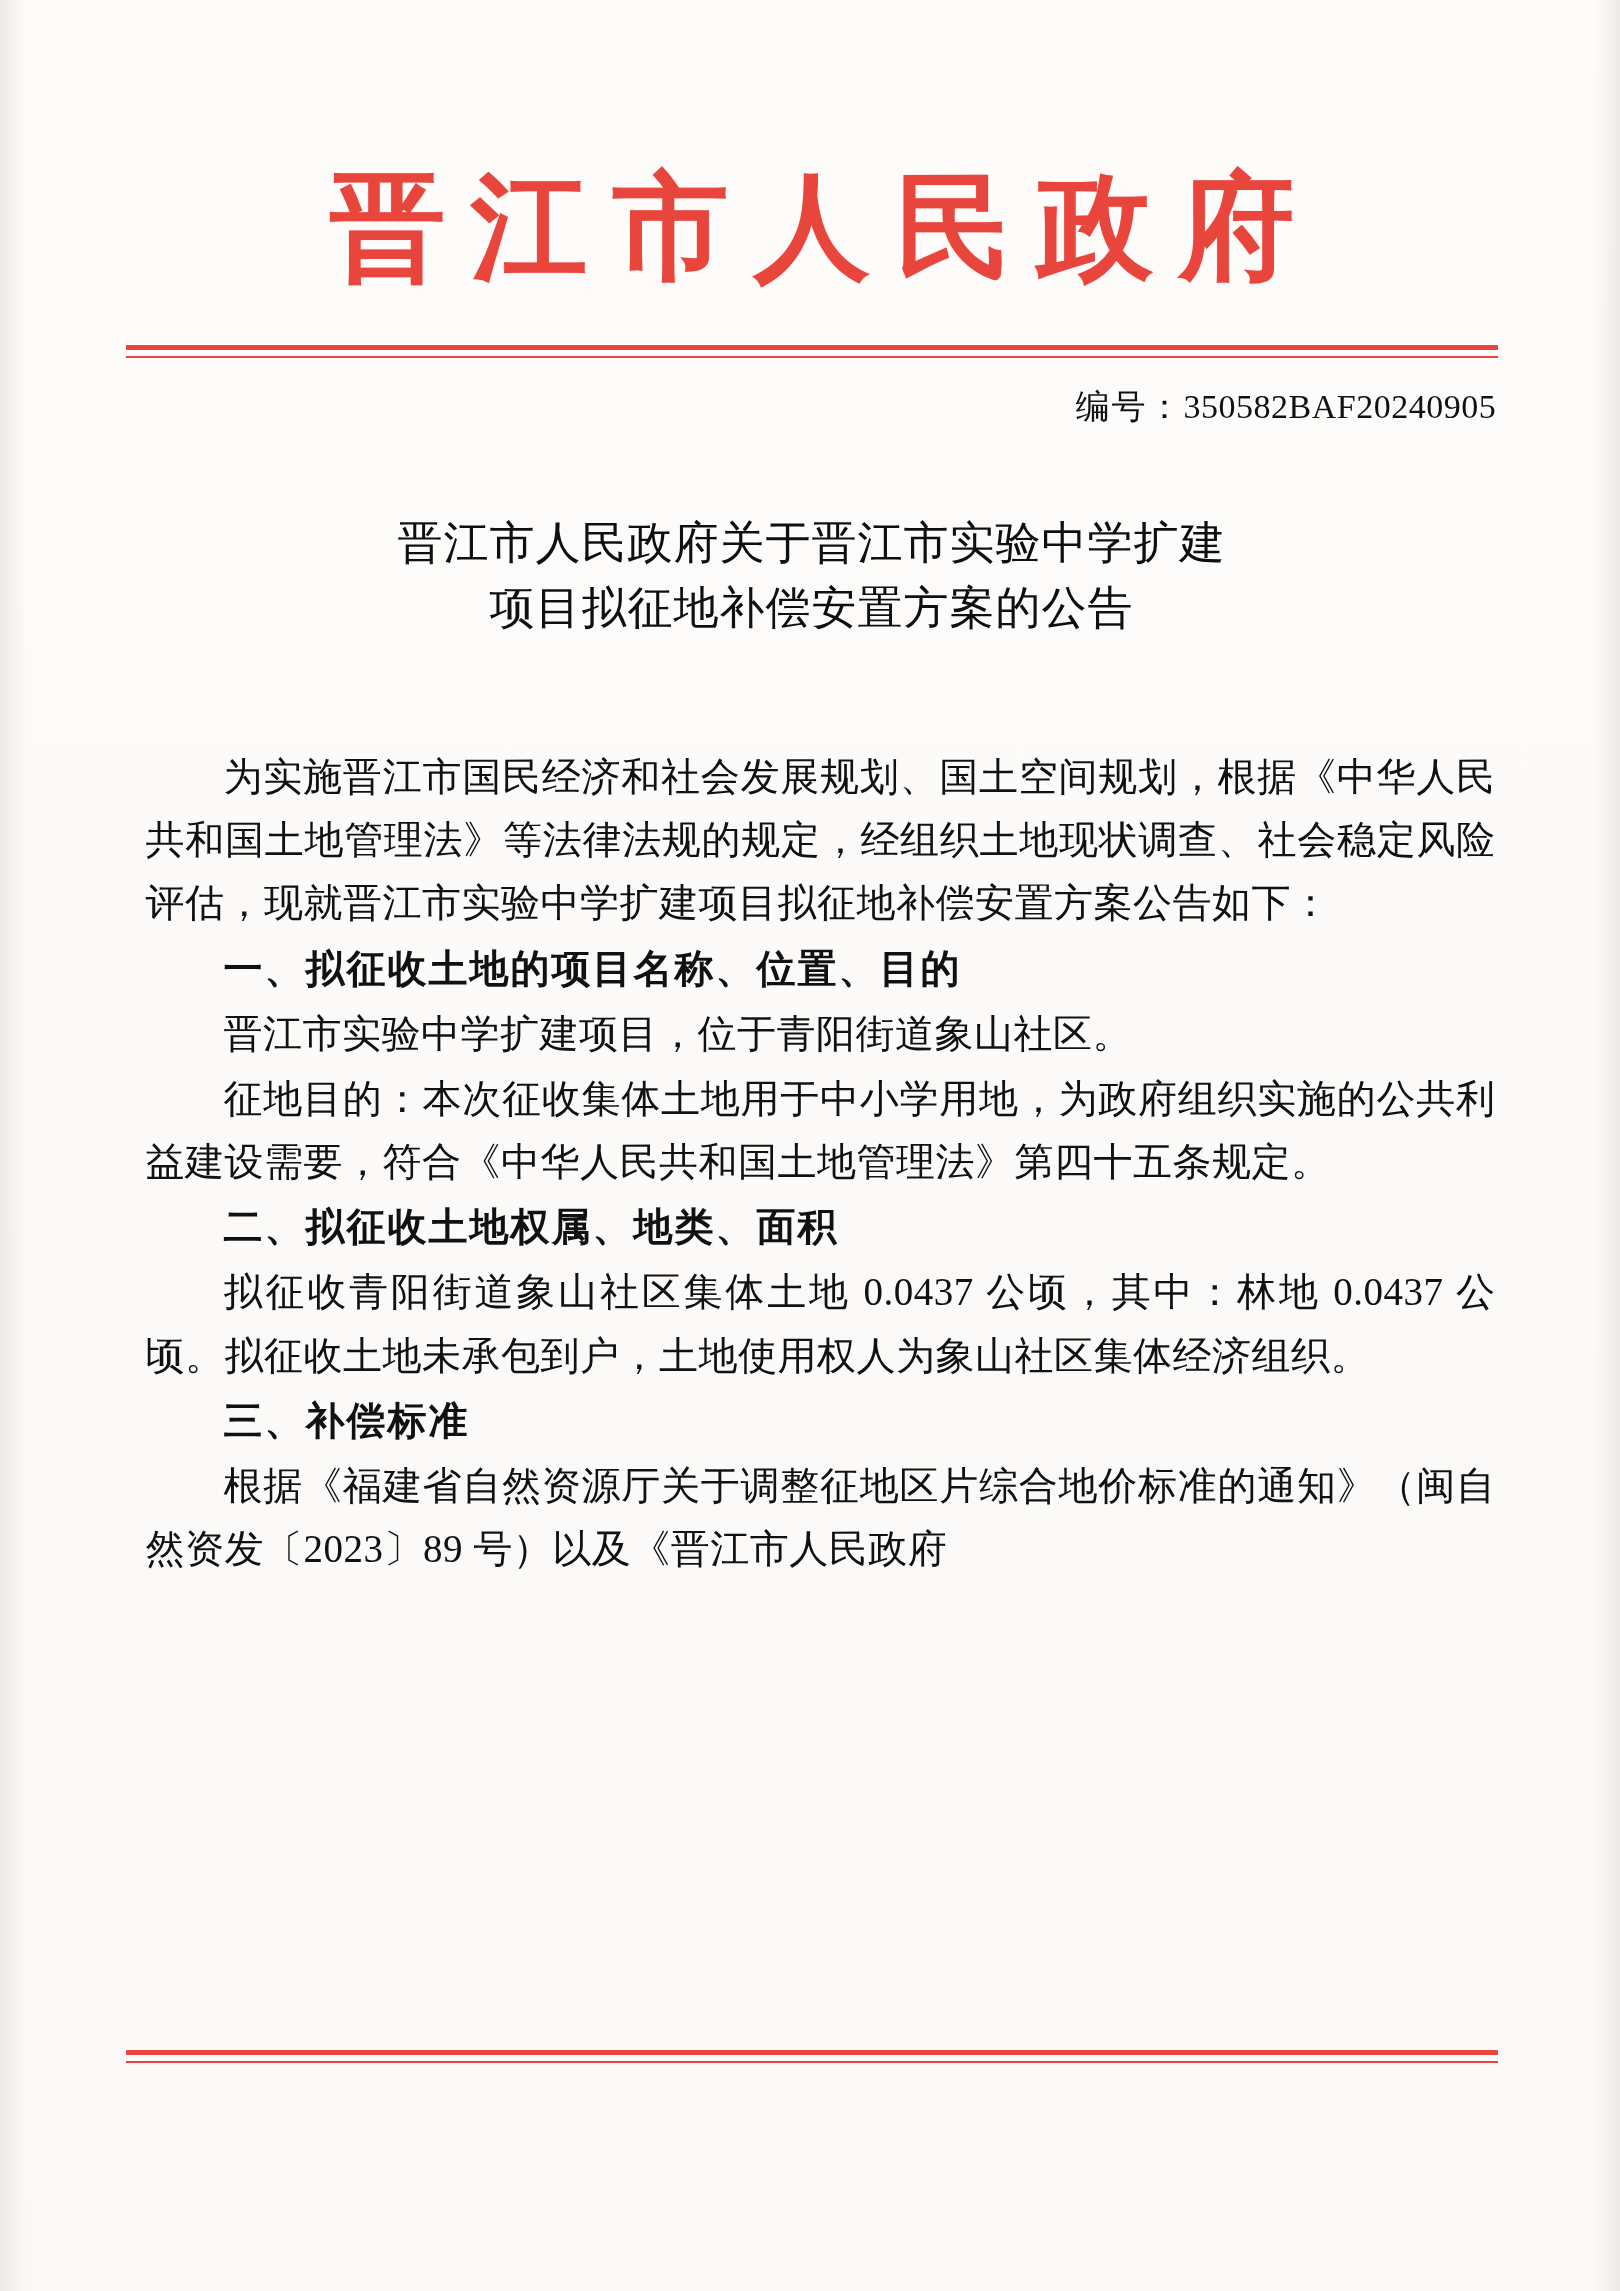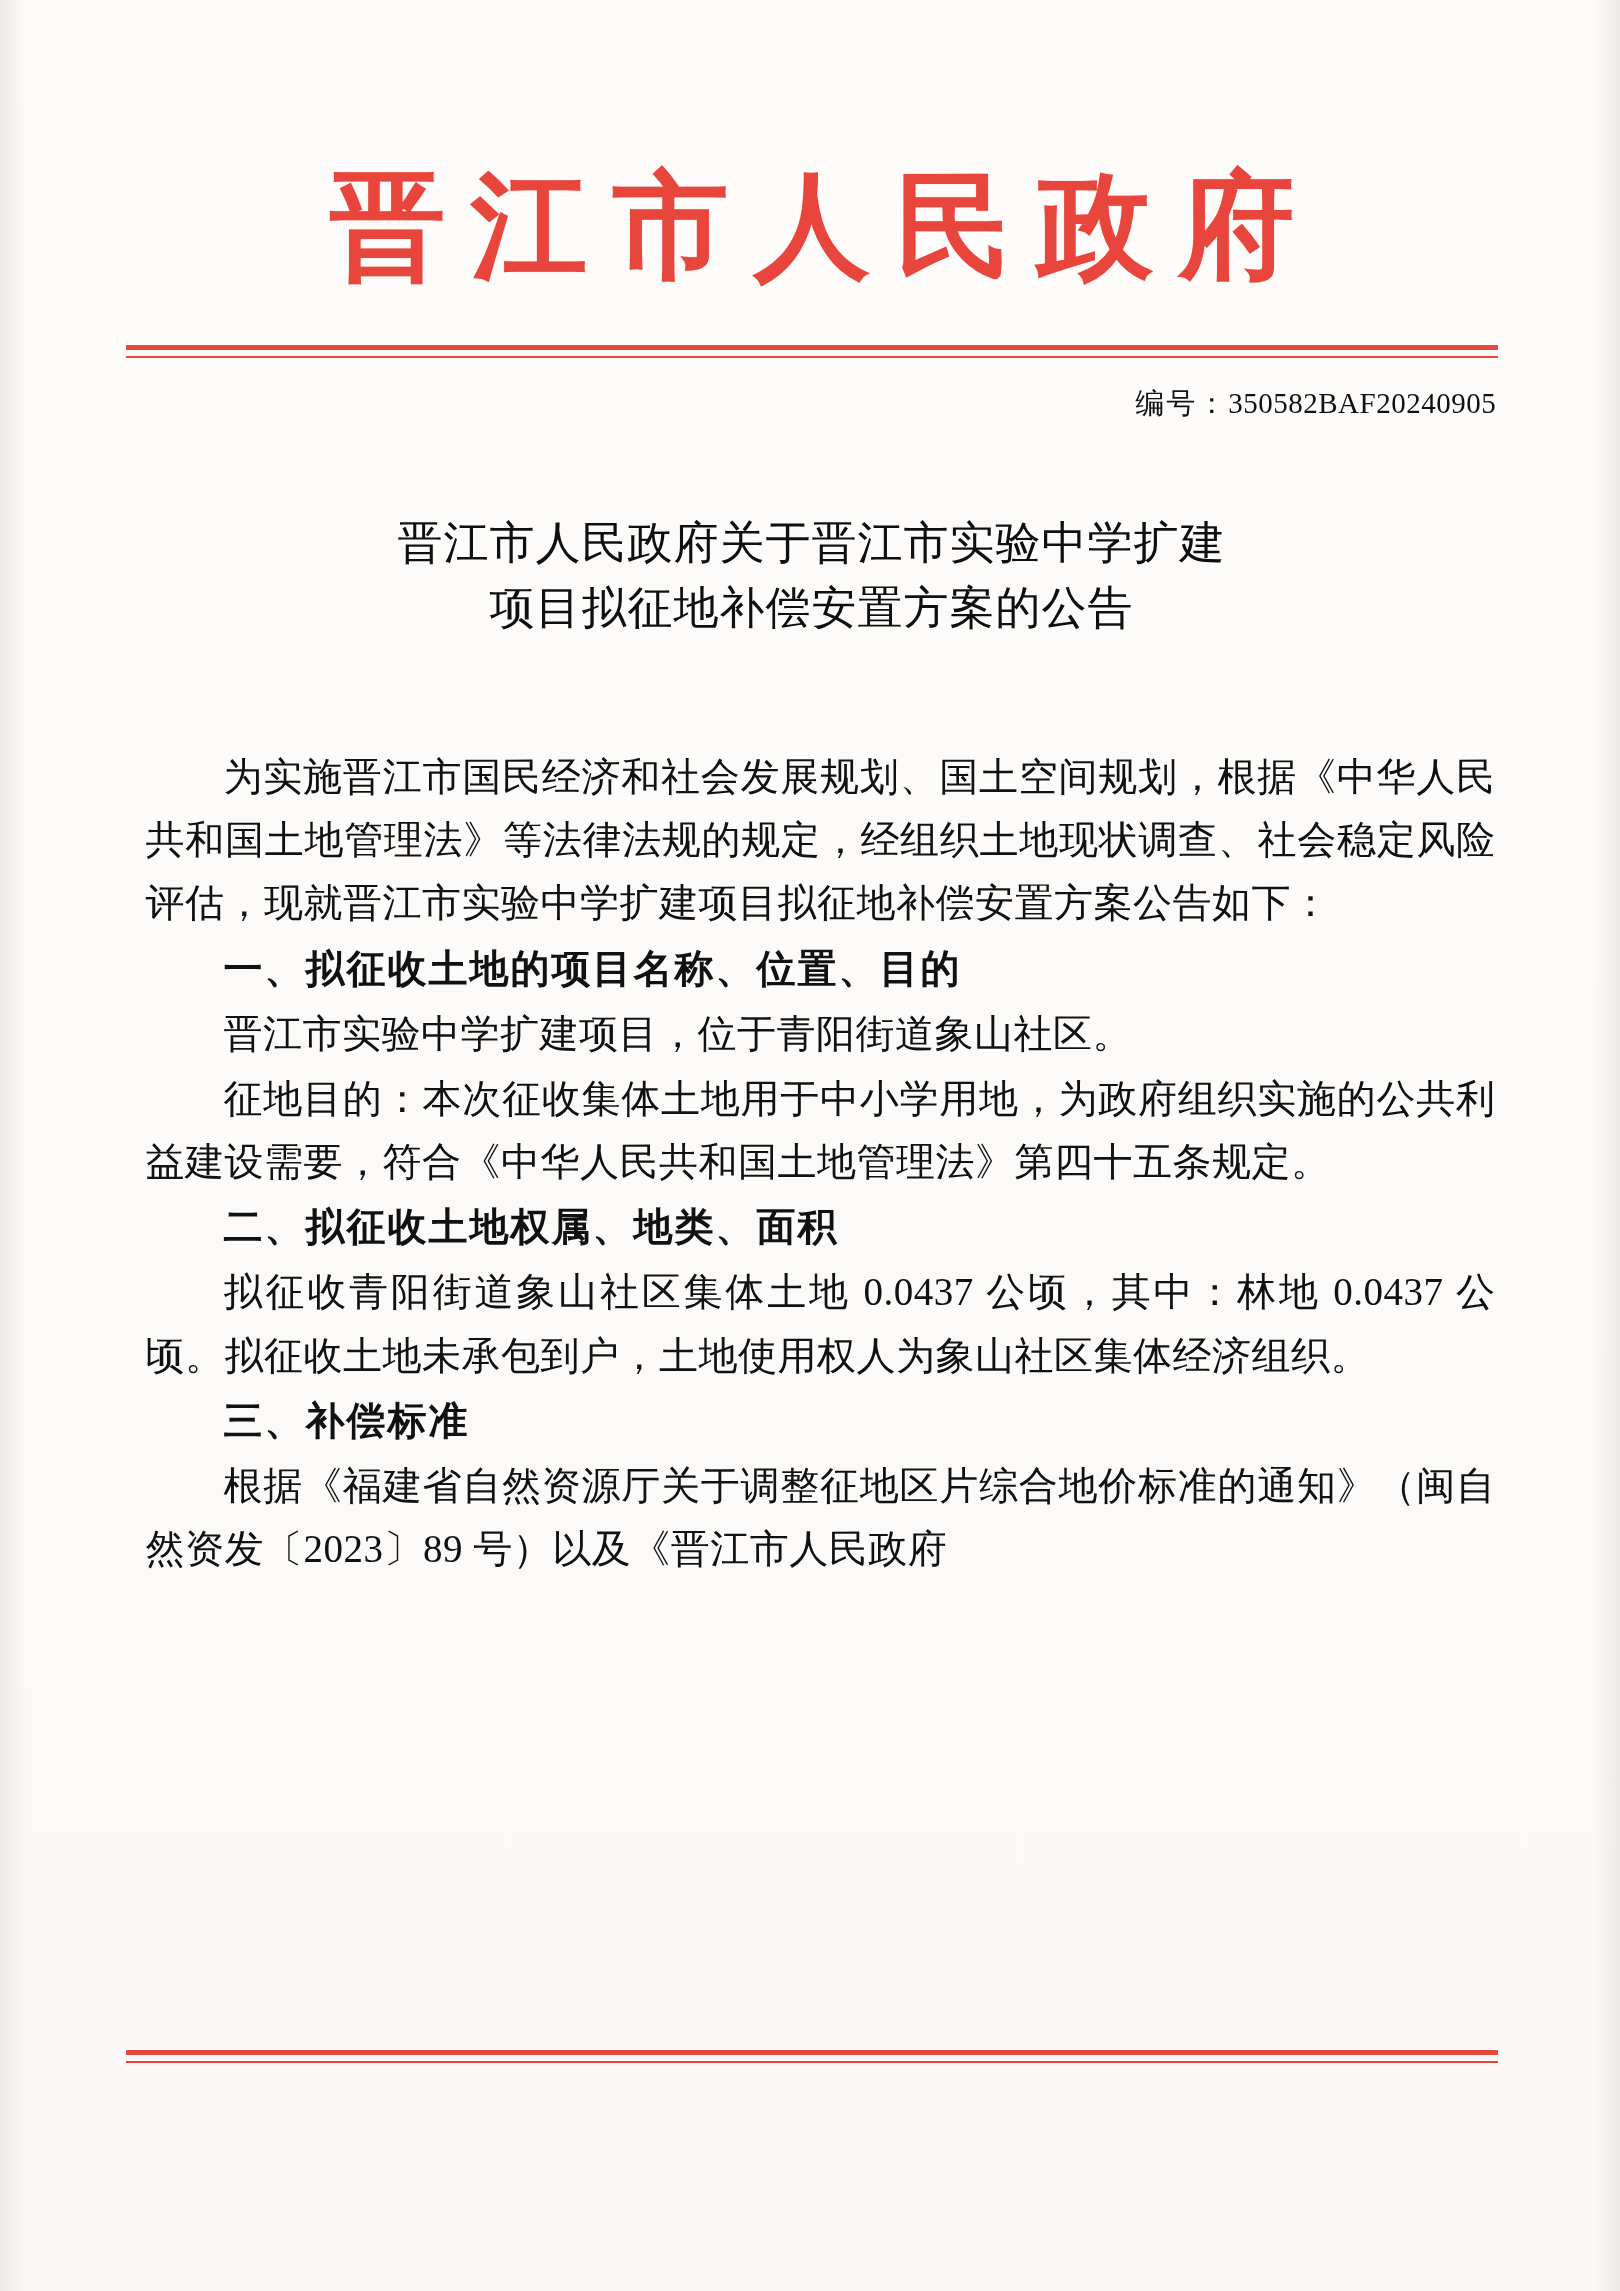--- a/index.html
+++ b/index.html
@@ -31,21 +31,21 @@
 
   
   .masthead {
     position: absolute;
     left: 0px;
     top: 167px;
     width: 1392px;
     text-align: center;
   }
   .masthead-title {
-    font-family: Liberation Serif, serif;
+    font-family: Liberation Sans, sans-serif;
     font-weight: 700;
     color: #e8453c;
     font-size: 116px;
     line-height: 1.05;
     letter-spacing: 25.5px;
     text-indent: 25.5px;
     white-space: nowrap;
     text-shadow: 0 0 1px rgba(232,69,60,0.4);
   }
 
@@ -64,21 +64,21 @@
     background: #e8453c;
     margin-top: 5.9px;
   }
   #top-rule { top: 345px; }
 
   
   .serial {
     position: absolute;
     right: 11.8px;
     top: 384px;
-    font-size: 29px;
+    font-size: 34px;
     letter-spacing: 1px;
     color: #111;
     white-space: nowrap;
     font-family: "Liberation Serif", serif;
   }
   .serial .label { letter-spacing: 2px; }
   .serial .value {
     font-family: "Liberation Serif", serif;
     letter-spacing: 0.5px;
   }

